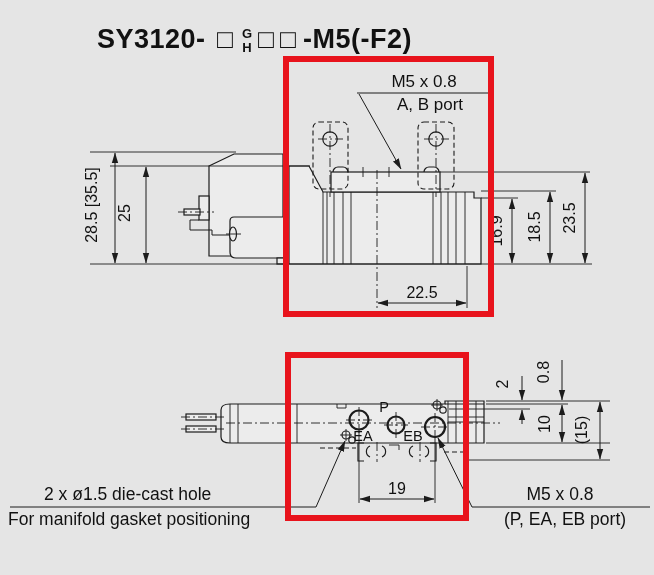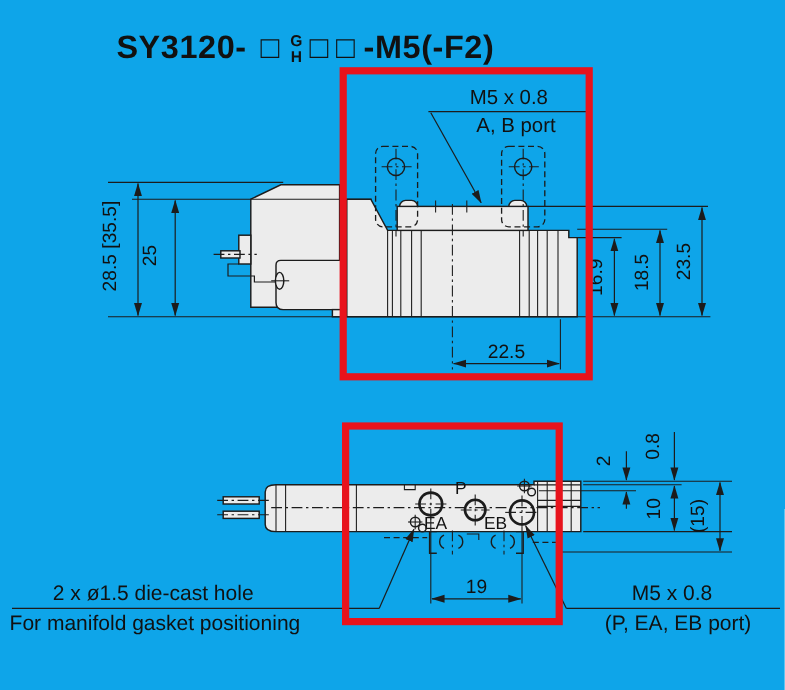--- a/index.html
+++ b/index.html
@@ -1,19 +1,19 @@
 <!DOCTYPE html>
 <html><head>
 <meta charset="utf-8">
 <style>
   html,body{margin:0;padding:0;background:#ffffff;}
   .canvas{
     position:relative;
     width:654px;height:575px;
-    background:#0ea5e9;
+    background:#e5e5e5;
     font-family:"Liberation Sans","DejaVu Sans",sans-serif;
     overflow:hidden;
   }
   svg{display:block;}
   text{fill:#111;font-family:"Liberation Sans","DejaVu Sans",sans-serif;}
   .t-title{font-size:27px;font-weight:bold;letter-spacing:0.5px;}
   .t-opt{font-size:13px;font-weight:bold;}
   .t-box{font-size:26px;font-weight:bold;}
   .t-dim{font-size:16px;}
   .t-lbl{font-size:17px;}

